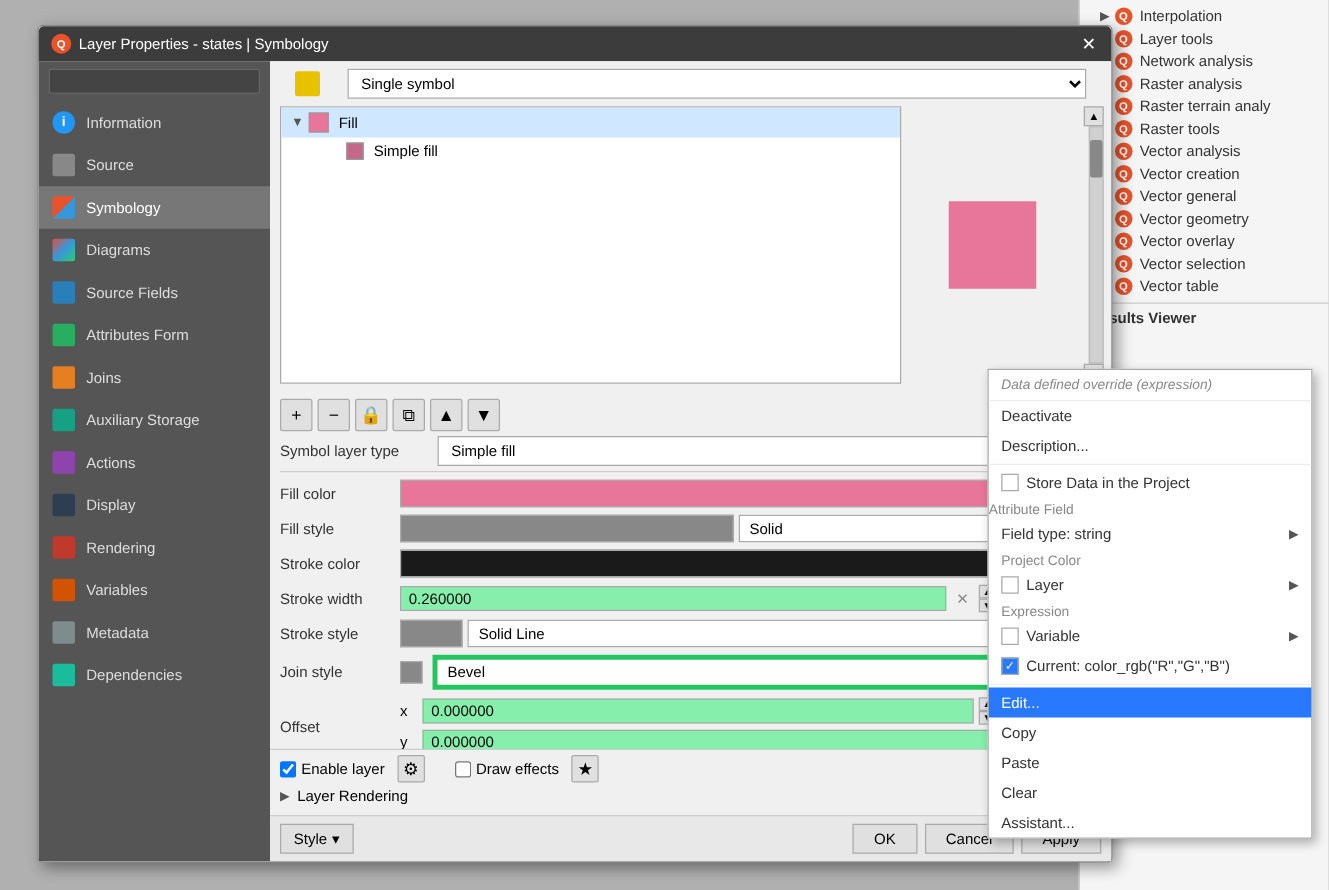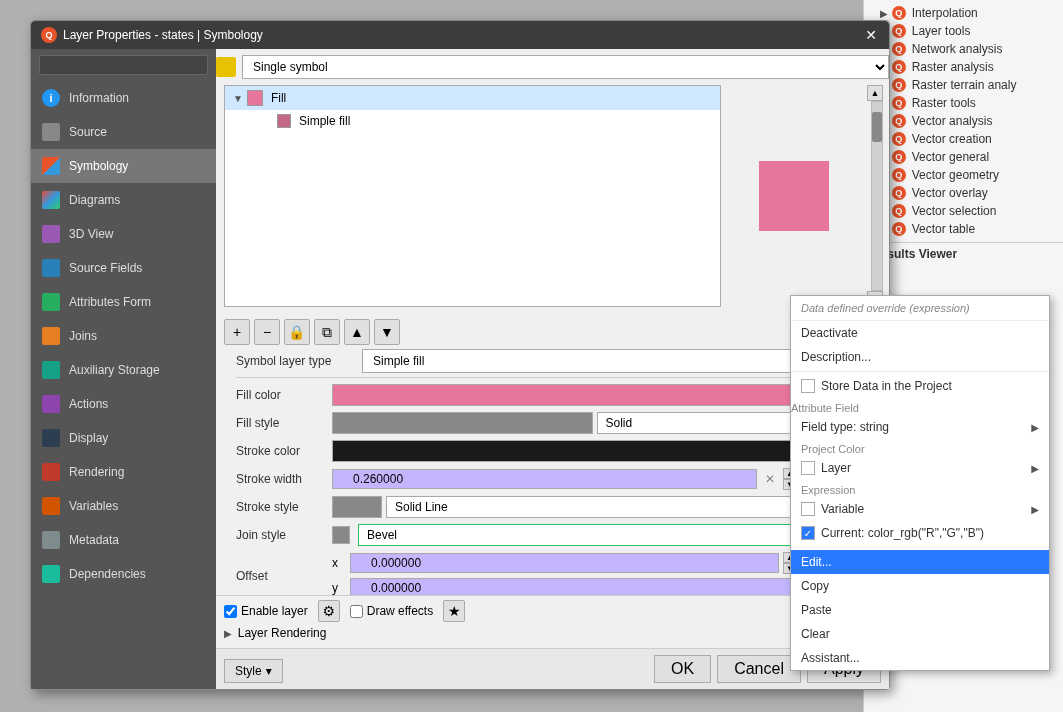--- a/index.html
+++ b/index.html
@@ -155,23 +155,23 @@
       display: flex;
       flex-direction: column;
       overflow: hidden;
       background: #f0f0f0;
     }
 
     
     .symbol-selector-row {
       display: flex;
       align-items: center;
-      padding: 6px 0;
+      padding: 6px 20px;
       background: #f0f0f0;
-      gap: 6px;
+      gap: 22px;
       flex-shrink: 0;
     }
     .symbol-type-icon {
       width: 20px; height: 20px;
       background: #e8c200;
       border-radius: 2px;
     }
     .symbol-selector-dropdown {
       flex: 1;
       padding: 3px 6px;
@@ -237,21 +237,20 @@
       display: flex; align-items: center; justify-content: center;
       font-size: 14px;
       border-radius: 2px;
     }
 
     
     .props-area {
       flex: 1;
       overflow-y: auto;
       padding: 0 8px;
-      margin-left: 12px;
     }
     .prop-row {
       display: flex;
       align-items: center;
       margin-bottom: 6px;
       gap: 6px;
     }
     .prop-label {
       width: 90px;
       flex-shrink: 0;
@@ -291,23 +290,23 @@
       background: #e8532a;
       border: 1px solid #c04020;
       cursor: pointer;
       display: flex; align-items: center; justify-content: center;
       color: white;
       font-size: 10px;
       border-radius: 2px;
     }
     .text-input {
       flex: 1;
-      padding: 2px 20px;
-      border: 1px solid #aaa;
-      background: #c4b5fd;
+      padding: 2px 6px;
+      border: 1px solid #aaa;
+      background: #86efac;
       font-size: 12px;
     }
     .unit-dropdown {
       width: 80px;
       padding: 2px 4px;
       border: 1px solid #aaa;
       background: white;
       font-size: 12px;
     }
     .clear-btn {
@@ -388,21 +387,21 @@
       border: 1px solid #aaa;
       cursor: pointer;
       display: flex; align-items: center; gap: 4px;
     }
     .footer-right { display: flex; gap: 6px; }
     .footer-btn {
       padding: 4px 16px;
       background: #e0e0e0;
       border: 1px solid #aaa;
       cursor: pointer;
-      font-size: 16px;
+      font-size: 12px;
     }
 
     
     .context-menu {
       position: absolute;
       left: 790px;
       top: 295px;
       width: 260px;
       background: white;
       border: 1px solid #aaa;
@@ -568,26 +567,20 @@
           <div class="sidebar-icon">
             <div class="icon-symbology"></div>
           </div>
           <span>Symbology</span>
         </div>
         <div class="sidebar-item">
           <div class="sidebar-icon">
             <div class="icon-diagrams"></div>
           </div>
           <span>Diagrams</span>
-        </div>
-        <div class="sidebar-item">
-          <div class="sidebar-icon">
-            <div class="icon-3dview"></div>
-          </div>
-          <span>3D View</span>
         </div>
         <div class="sidebar-item">
           <div class="sidebar-icon">
             <div class="icon-sourcefields"></div>
           </div>
           <span>Source Fields</span>
         </div>
         <div class="sidebar-item">
           <div class="sidebar-icon">
             <div class="icon-attrform"></div>
@@ -745,21 +738,21 @@
               <option>Solid Line</option>
             </select>
             <div class="dropdown-btn">▾</div>
           </div>
         </div>
 
         <div class="prop-row">
           <span class="prop-label">Join style</span>
           <div class="prop-control">
             <div style="width:18px;height:18px;background:#888;border:1px solid #aaa;margin-right:4px;flex-shrink:0;"></div>
-            <select style="flex:1;padding:2px 4px;border:1px solid #22c55e;background:white;">
+            <select style="flex:1;padding:2px 4px;border:4px solid #22c55e;background:white;">
               <option>Bevel</option>
             </select>
             <div class="dropdown-btn">▾</div>
           </div>
         </div>
 
         <div class="prop-row">
           <span class="prop-label">Offset</span>
           <div class="prop-control" style="flex-direction:column;align-items:stretch;gap:3px;">
             <div style="display:flex;align-items:center;gap:4px;">
@@ -786,21 +779,21 @@
 
       </div>
 
       <div class="bottom-area">
         <div class="enable-row">
           <label style="display:flex;align-items:center;gap:4px;cursor:pointer;">
             <input type="checkbox" checked="" style="">
             <span>Enable layer</span>
           </label>
           <button class="toolbar-btn" style="width:22px;height:22px;">⚙</button>
-          <label style="display:flex;align-items:center;gap:4px;cursor:pointer;">
+          <label style="display:flex;align-items:center;gap:4px;cursor:pointer;margin-left:14px;">
             <input type="checkbox" style="">
             <span>Draw effects</span>
           </label>
           <button class="toolbar-btn" style="width:22px;height:22px;">★</button>
         </div>
         <div class="layer-rendering-row">
           <span class="layer-rendering-arrow">▶</span>
           <span>Layer Rendering</span>
         </div>
       </div>

